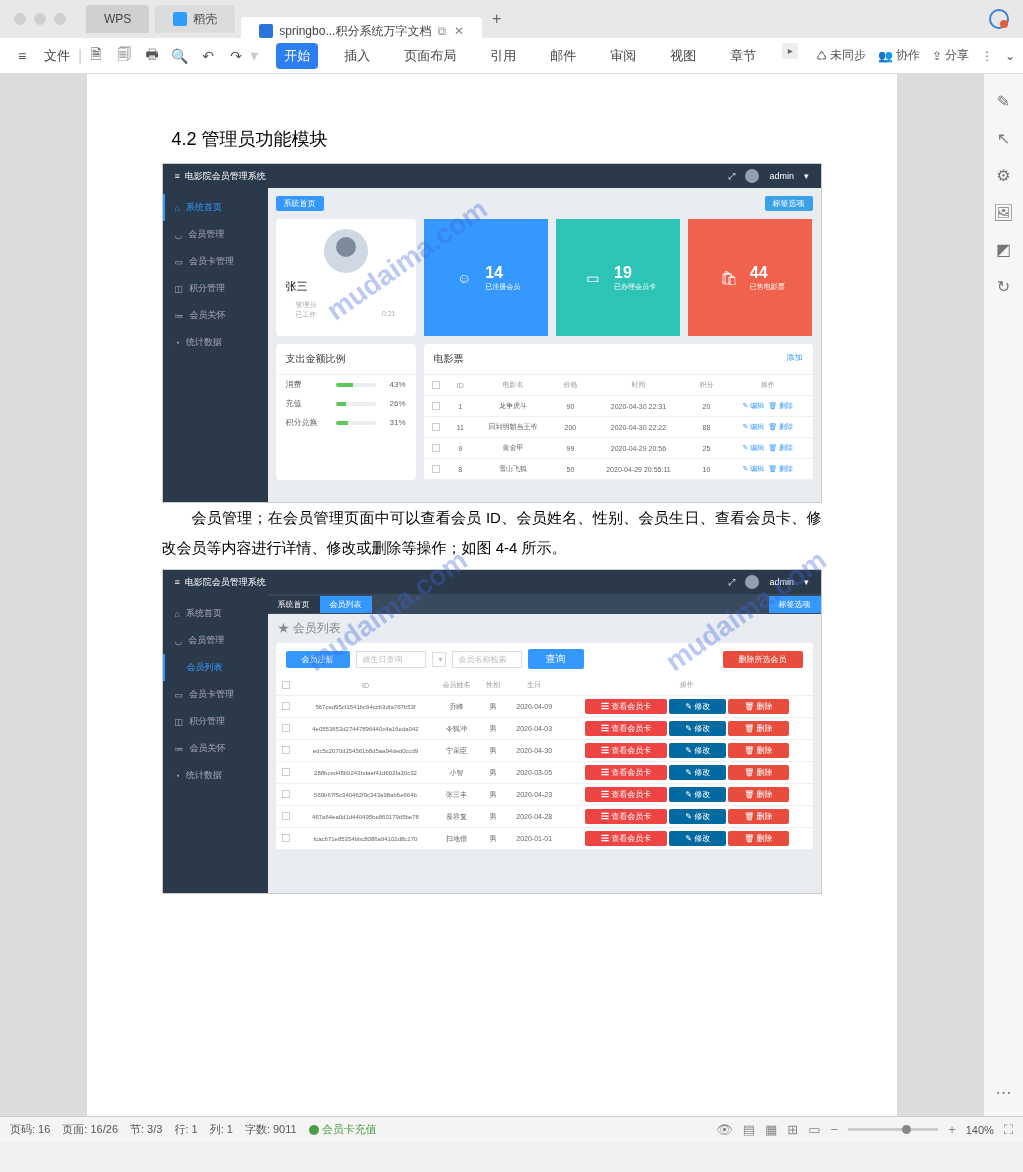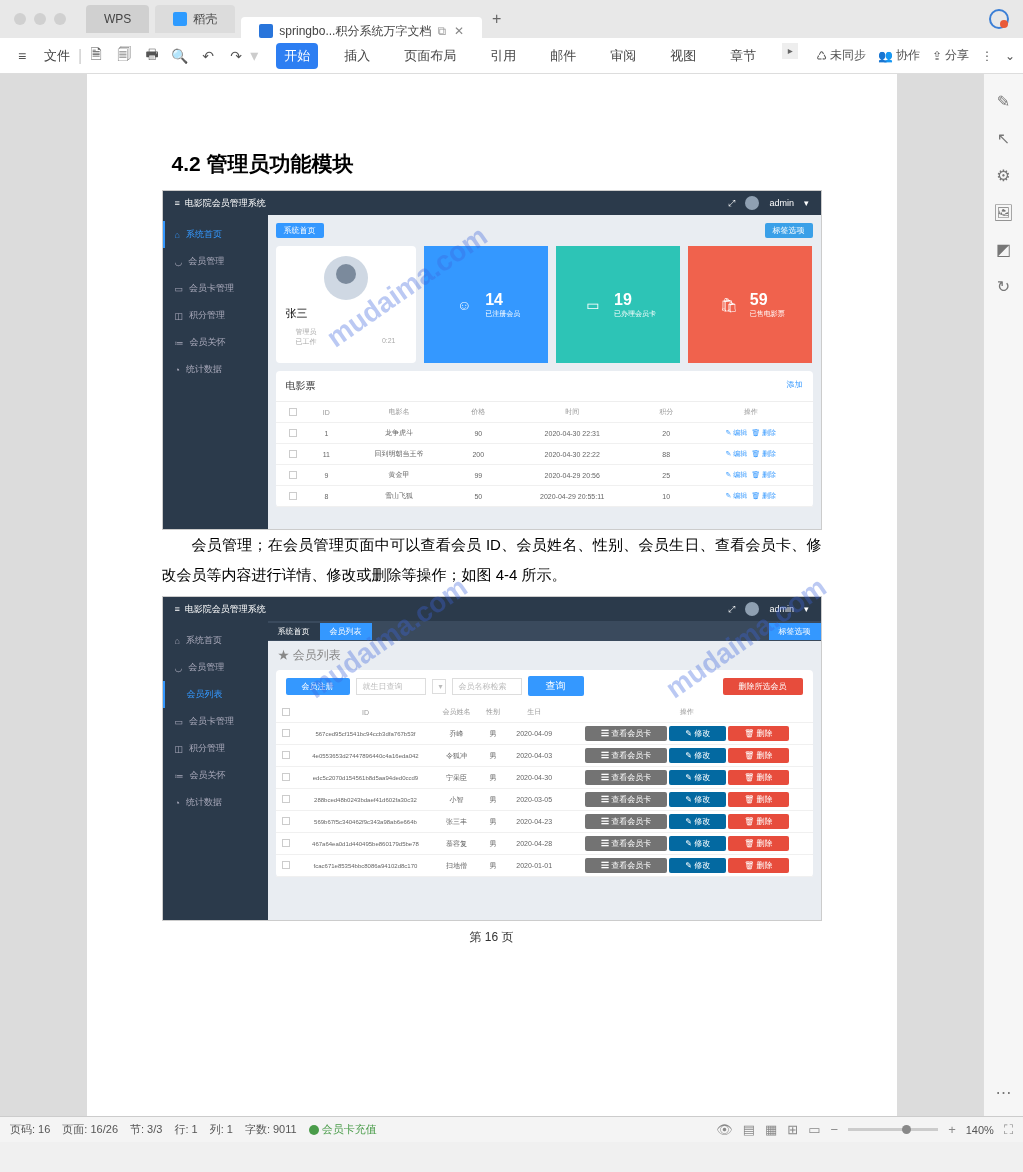--- a/index.html
+++ b/index.html
@@ -30,21 +30,21 @@
 
 
 .main { display: flex; height: calc(100% - 38px - 36px - 30px - 26px); }
 .doc-area { flex: 1; background: #dcdcdc; overflow: hidden; position: relative; display: flex; justify-content: center; }
 .page { width: 810px; background: #fff; margin-top: 0; padding: 40px 75px 10px; position: relative; }
 .ruler { position: absolute; top: 0; left: 50%; transform: translateX(-50%); width: 810px; height: 16px; background: #f7f7f7; border-bottom: 1px solid #ccc; }
 .sidepanel { width: 40px; background: #f6f6f6; border-left: 1px solid #ddd; display: flex; flex-direction: column; align-items: center; gap: 18px; padding-top: 18px; }
 .sp-icon { color: #777; font-size: 16px; }
 
 
-.heading { font-size: 21px; font-weight: bold; margin: 36px 0 12px 10px; }
+.heading { font-size: 18px; font-weight: normal; margin: 13px 0 12px 10px; }
 .para { font-size: 15px; line-height: 2; text-align: justify; text-indent: 2em; }
 .caption { text-align: center; font-size: 14px; margin: 10px 0 18px; }
 .fig { width: 100%; border: 1px solid #ccc; margin-top: 6px; }
 .page-num { text-align: center; font-size: 12px; margin-top: 8px; color: #333; }
 
 
 .sshot { background: #fff; font-size: 9px; }
 .ss-header { background: #2b3a4b; color: #fff; height: 24px; display: flex; align-items: center; padding: 0 12px; }
 .ss-header-right { margin-left: auto; display: flex; align-items: center; gap: 10px; }
 .ss-avatar { width: 14px; height: 14px; background: #8fa0b2; border-radius: 50%; }
@@ -85,21 +85,21 @@
 .ss-tabs-line { background: #3a4a5d; display: flex; align-items: center; height: 20px; }
 .ss-tab2 { padding: 3px 10px; font-size: 8px; color: #fff; }
 .ss-tab2.h { background: #2b3a4b; }
 .ss-tab2.a { background: #3498ff; }
 .ss-crumb { padding: 6px 10px; font-size: 12px; color: #888; }
 .ss-filter { display: flex; gap: 6px; padding: 6px 10px; align-items: center; }
 .ss-btn { padding: 3px 16px; font-size: 8px; border-radius: 2px; color: #fff; }
 .ss-btn.blue { background: #3498ff; }
 .ss-btn.orange { background: #0369a1; }
 .ss-btn.red { background: #e74c3c; }
-.ss-btn.grn { background: #737373; }
+.ss-btn.grn { background: #ef4444; }
 .ss-inp { border: 1px solid #ddd; padding: 2px 6px; font-size: 8px; color: #bbb; min-width: 70px; }
 .ss-search { background: #3498ff; color: #fff; padding: 3px 18px; font-size: 10px; border-radius: 2px; }
 
 
 .wm { position: absolute; color: rgba(60, 100, 220, 0.35); font-size: 28px; font-weight: bold; transform: rotate(-35deg); pointer-events: none; font-family: Arial; }
 
 
 .statusbar { height: 26px; background: #f4f4f4; border-top: 1px solid #ccc; display: flex; align-items: center; padding: 0 10px; font-size: 11px; color: #555; gap: 12px; }
 .statusbar .right { margin-left: auto; display: flex; align-items: center; gap: 10px; }
 .spell { color: #4a9c4a; display: flex; align-items: center; gap: 3px; }
@@ -225,26 +225,52 @@
               <div class="ss-stat b2">
                   <div class="ss-icon-box">▭</div>
                   <div>
                     <div class="ss-stat-num">19</div>
                     <div class="ss-stat-lbl">已办理会员卡</div>
                   </div>
                 </div>
               <div class="ss-stat b3">
                   <div class="ss-icon-box">🛍</div>
                   <div>
-                    <div class="ss-stat-num">59</div>
+                    <div class="ss-stat-num">44</div>
                     <div class="ss-stat-lbl">已售电影票</div>
                   </div>
                 </div>
             </div>
             <div style="display:flex;gap:8px">
+              <div class="ss-white" style="width:140px">
+                <div class="ss-panel-title">支出金额比例</div>
+                <div id="fig1-bars">
+                    <div class="ss-bar-row">
+                      <span class="ss-bar-lbl">消费</span>
+                      <div class="ss-bar">
+                        <div class="ss-bar-fill" style="width:43%"></div>
+                      </div>
+                      <span class="ss-bar-pct">43%</span>
+                    </div>
+                    <div class="ss-bar-row">
+                      <span class="ss-bar-lbl">充值</span>
+                      <div class="ss-bar">
+                        <div class="ss-bar-fill" style="width:26%"></div>
+                      </div>
+                      <span class="ss-bar-pct">26%</span>
+                    </div>
+                    <div class="ss-bar-row">
+                      <span class="ss-bar-lbl">积分兑换</span>
+                      <div class="ss-bar">
+                        <div class="ss-bar-fill" style="width:31%"></div>
+                      </div>
+                      <span class="ss-bar-pct">31%</span>
+                    </div>
+                  </div>
+              </div>
               <div class="ss-white" style="flex:1">
                 <div class="ss-panel-title">
                     <span>电影票</span>
                     <span class="ss-add">添加</span>
                   </div>
                 <table class="ss-tbl">
                   <thead>
                       <tr id="fig1-thead">
                         <th><span class="ss-chk"></span></th>
                         <th>ID</th>
@@ -431,21 +457,20 @@
                     </tr>
                   </tbody>
               </table>
             </div>
           </div>
         </div>
         <div class="wm" style="top:25px;left:130px">mudaima.com</div>
         <div class="wm" style="top:25px;right:-20px">mudaima.com</div>
       </div>
 
-      <div class="page-num">第  16  页</div>
     </div>
   </div>
 
   <div class="sidepanel">
     <span class="sp-icon">✎</span>
     <span class="sp-icon">↖</span>
     <span class="sp-icon">⚙</span>
     <span class="sp-icon">🖼</span>
     <span class="sp-icon">◩</span>
     <span class="sp-icon">↻</span>

